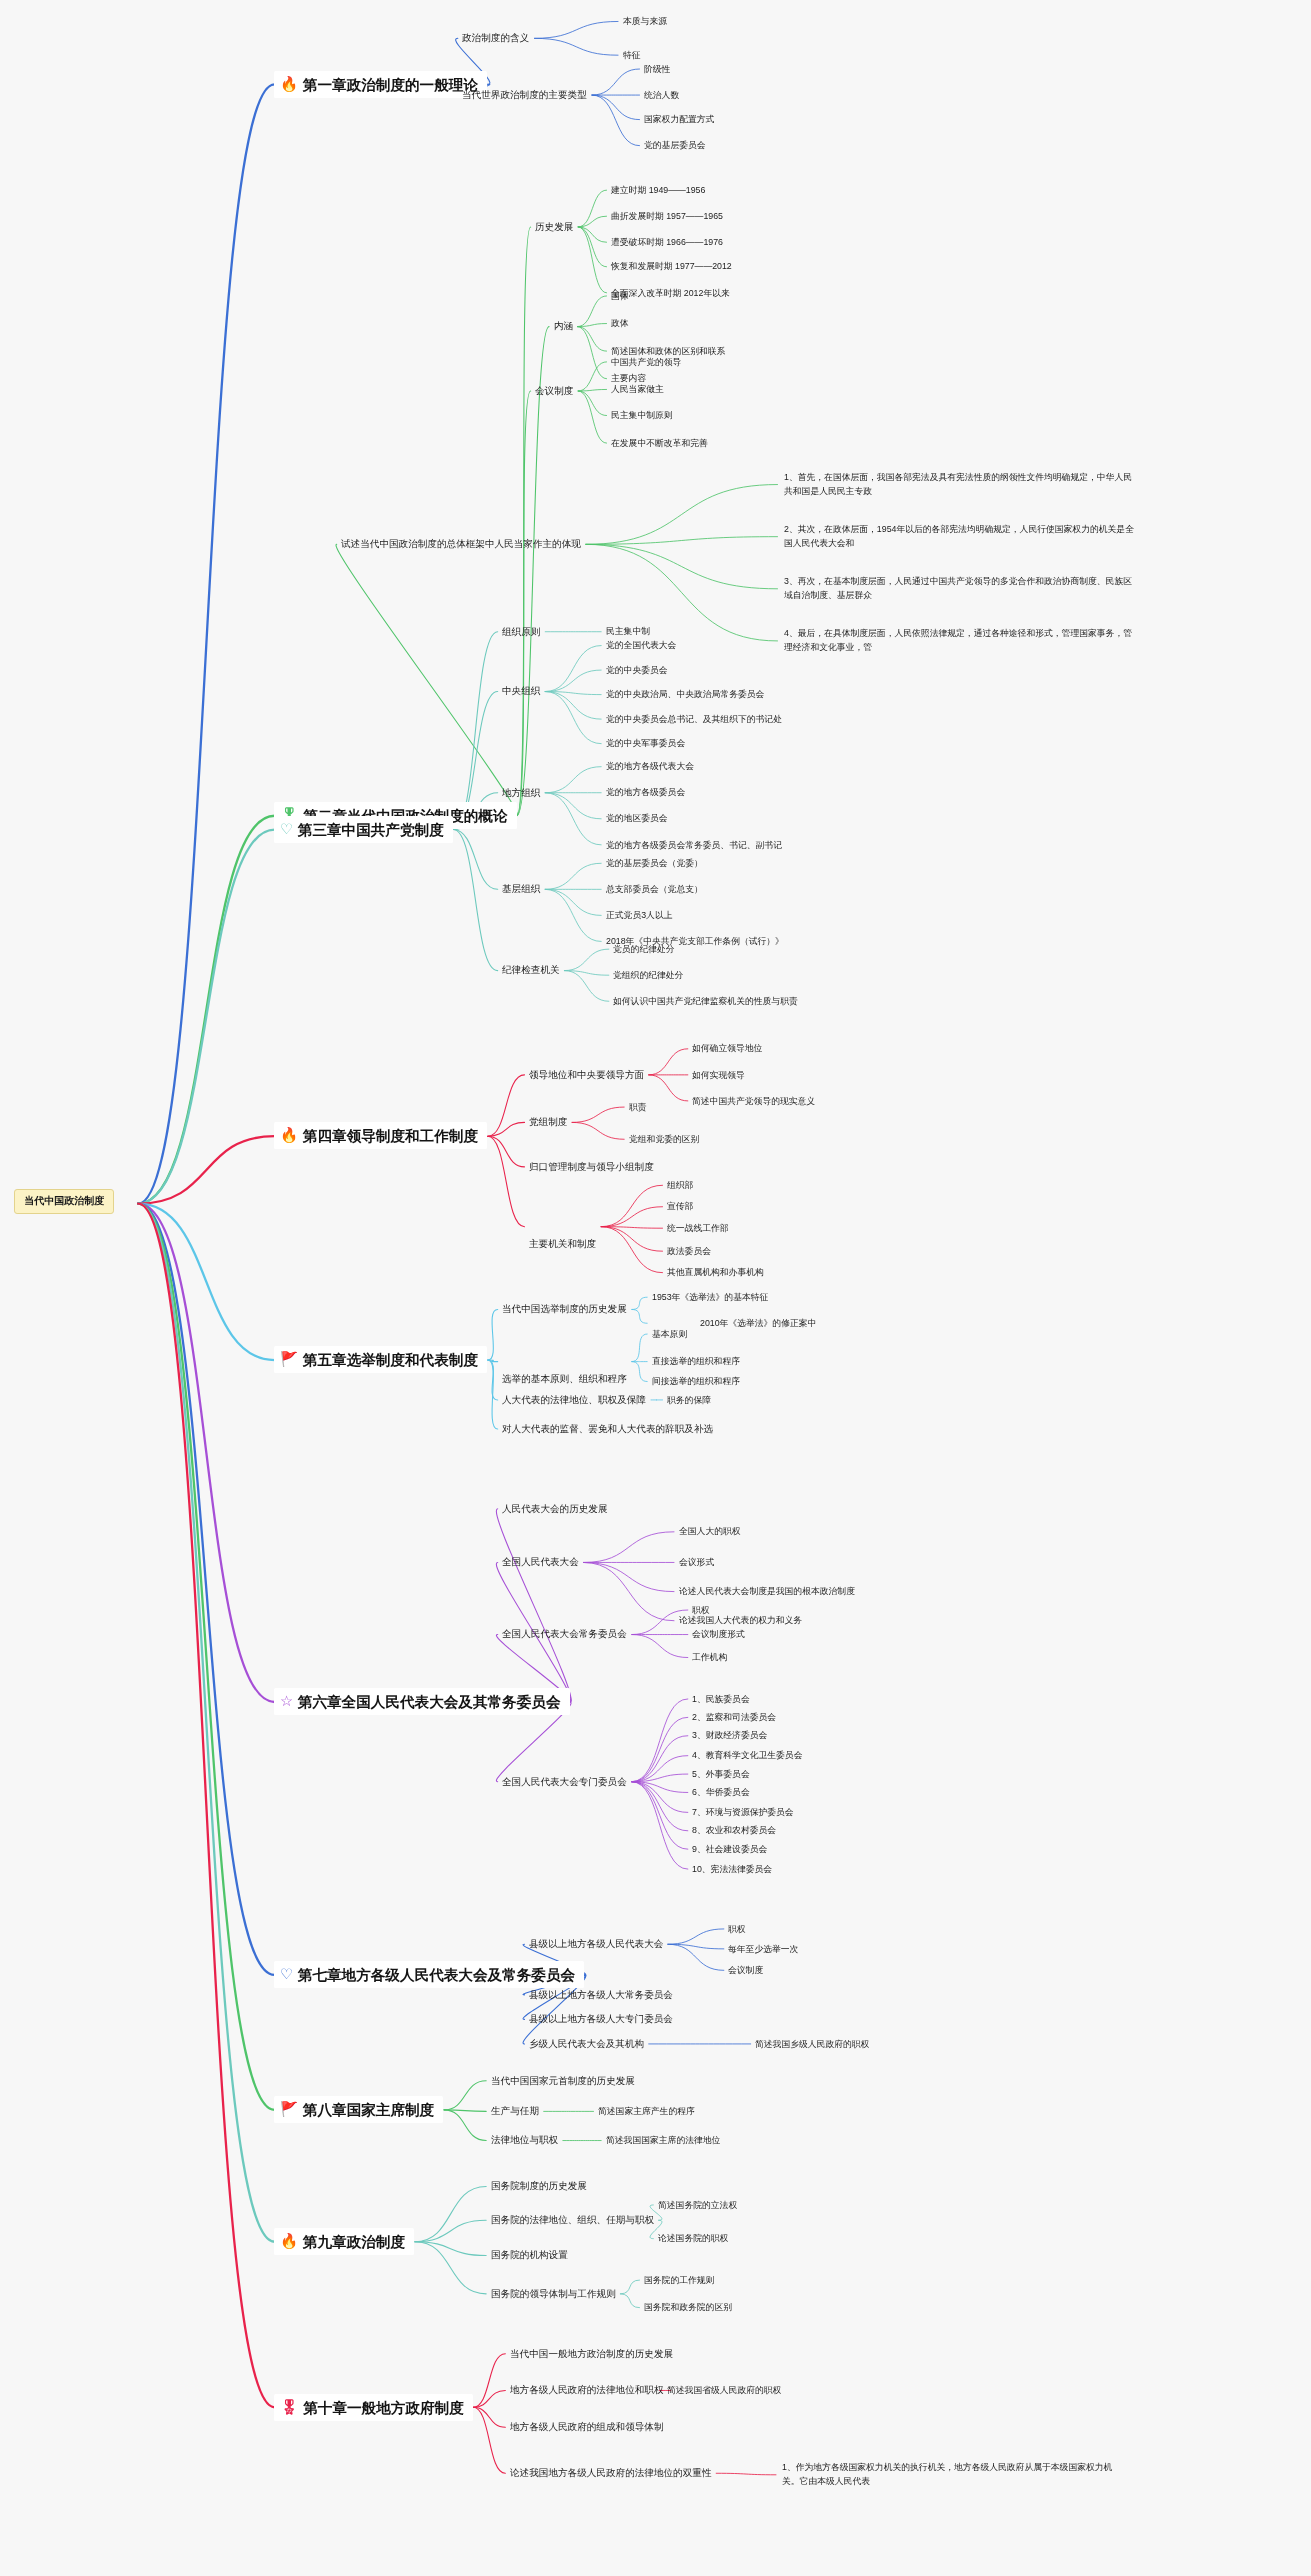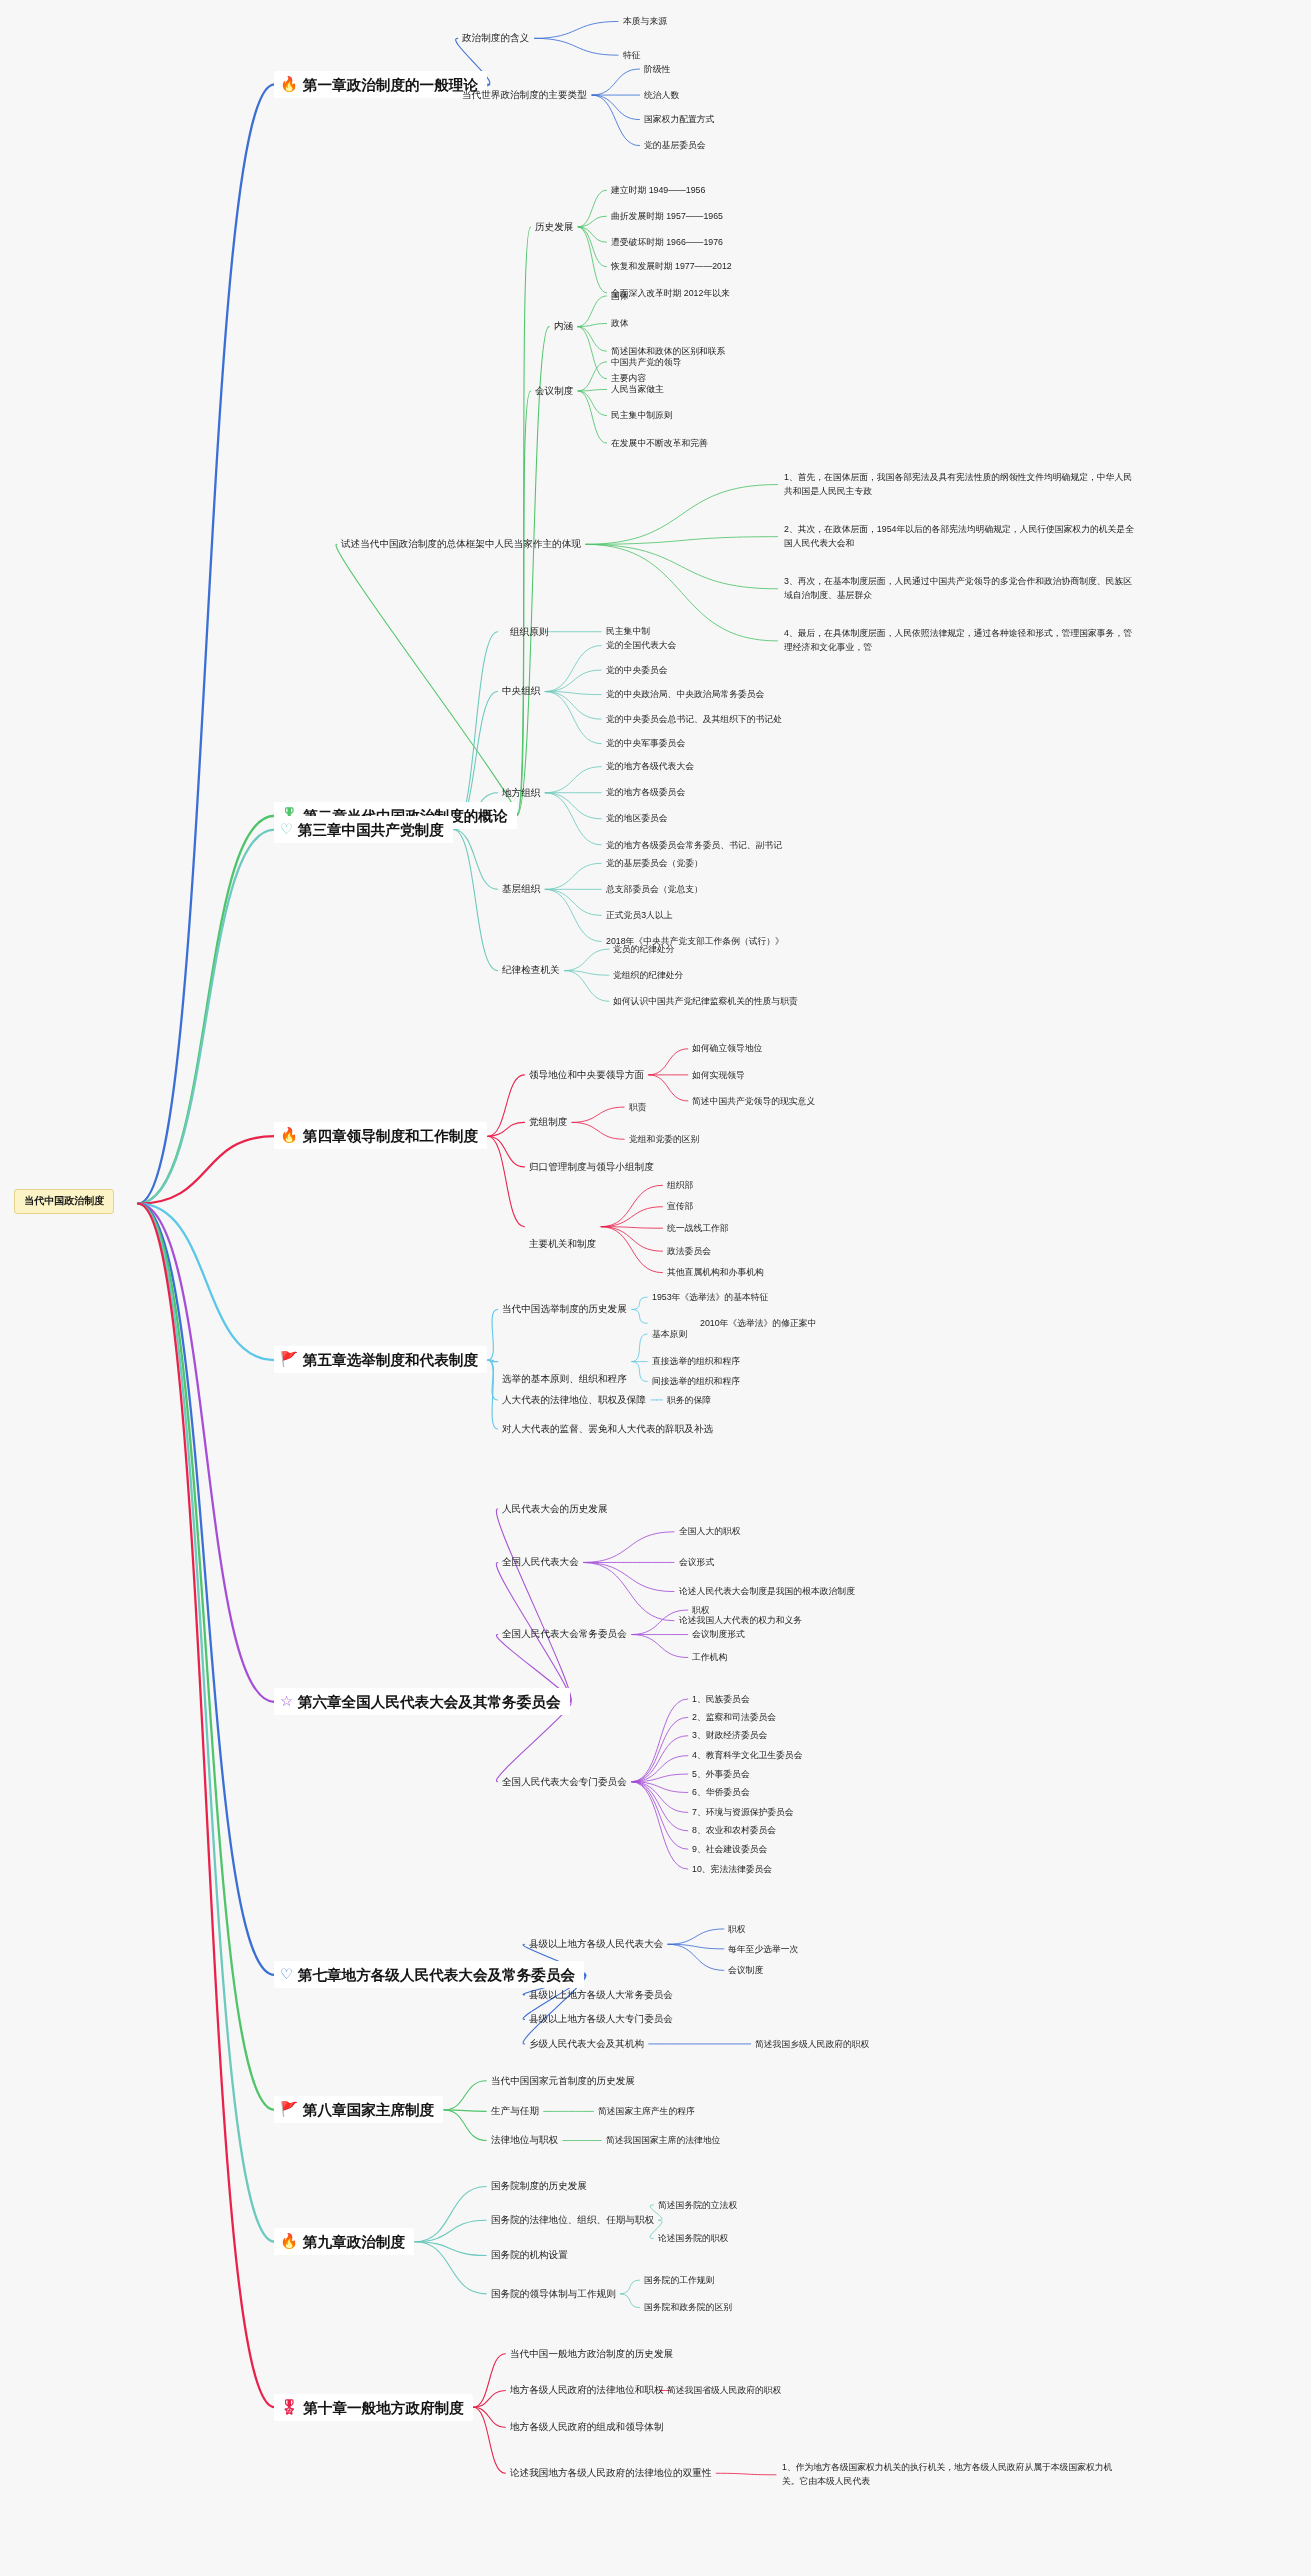--- a/index.html
+++ b/index.html
@@ -194,21 +194,21 @@
       <div class="node lvl3" style="left: 611px; top: 438px;">在发展中不断改革和完善</div>
       <div class="node lvl2" style="left: 341px; top: 538px;">试述当代中国政治制度的总体框架中人民当家作主的体现</div>
       <div class="node para" style="width: 353px; left: 784px; top: 471px;">1、首先，在国体层面，我国各部宪法及具有宪法性质的纲领性文件均明确规定，中华人民共和国是人民民主专政</div>
       <div class="node para" style="width: 353px; left: 784px; top: 523px;">2、其次，在政体层面，1954年以后的各部宪法均明确规定，人民行使国家权力的机关是全国人民代表大会和</div>
       <div class="node para" style="width: 353px; left: 784px; top: 575px;">3、再次，在基本制度层面，人民通过中国共产党领导的多党合作和政治协商制度、民族区域自治制度、基层群众</div>
       <div class="node para" style="width: 353px; left: 784px; top: 627px;">4、最后，在具体制度层面，人民依照法律规定，通过各种途径和形式，管理国家事务，管理经济和文化事业，管</div>
       <div class="node chapter" style="left: 274px; top: 816px;">
         <span class="ic" style="color:#6cc9bd">♡</span>
         <span>第三章中国共产党制度</span>
       </div>
-      <div class="node lvl2" style="left: 502px; top: 626px; margin-left: 8px;">组织原则</div>
+      <div class="node lvl2" style="left: 502px; top: 626px;">组织原则</div>
       <div class="node lvl3" style="left: 606px; top: 626px;">民主集中制</div>
       <div class="node lvl2" style="left: 502px; top: 685px;">中央组织</div>
       <div class="node lvl3" style="left: 606px; top: 640px;">党的全国代表大会</div>
       <div class="node lvl3" style="left: 606px; top: 665px;">党的中央委员会</div>
       <div class="node lvl3" style="left: 606px; top: 689px;">党的中央政治局、中央政治局常务委员会</div>
       <div class="node lvl3" style="left: 606px; top: 714px;">党的中央委员会总书记、及其组织下的书记处</div>
       <div class="node lvl3" style="left: 606px; top: 738px;">党的中央军事委员会</div>
       <div class="node lvl2" style="left: 502px; top: 787px;">地方组织</div>
       <div class="node lvl3" style="left: 606px; top: 761px;">党的地方各级代表大会</div>
       <div class="node lvl3" style="left: 606px; top: 787px;">党的地方各级委员会</div>

